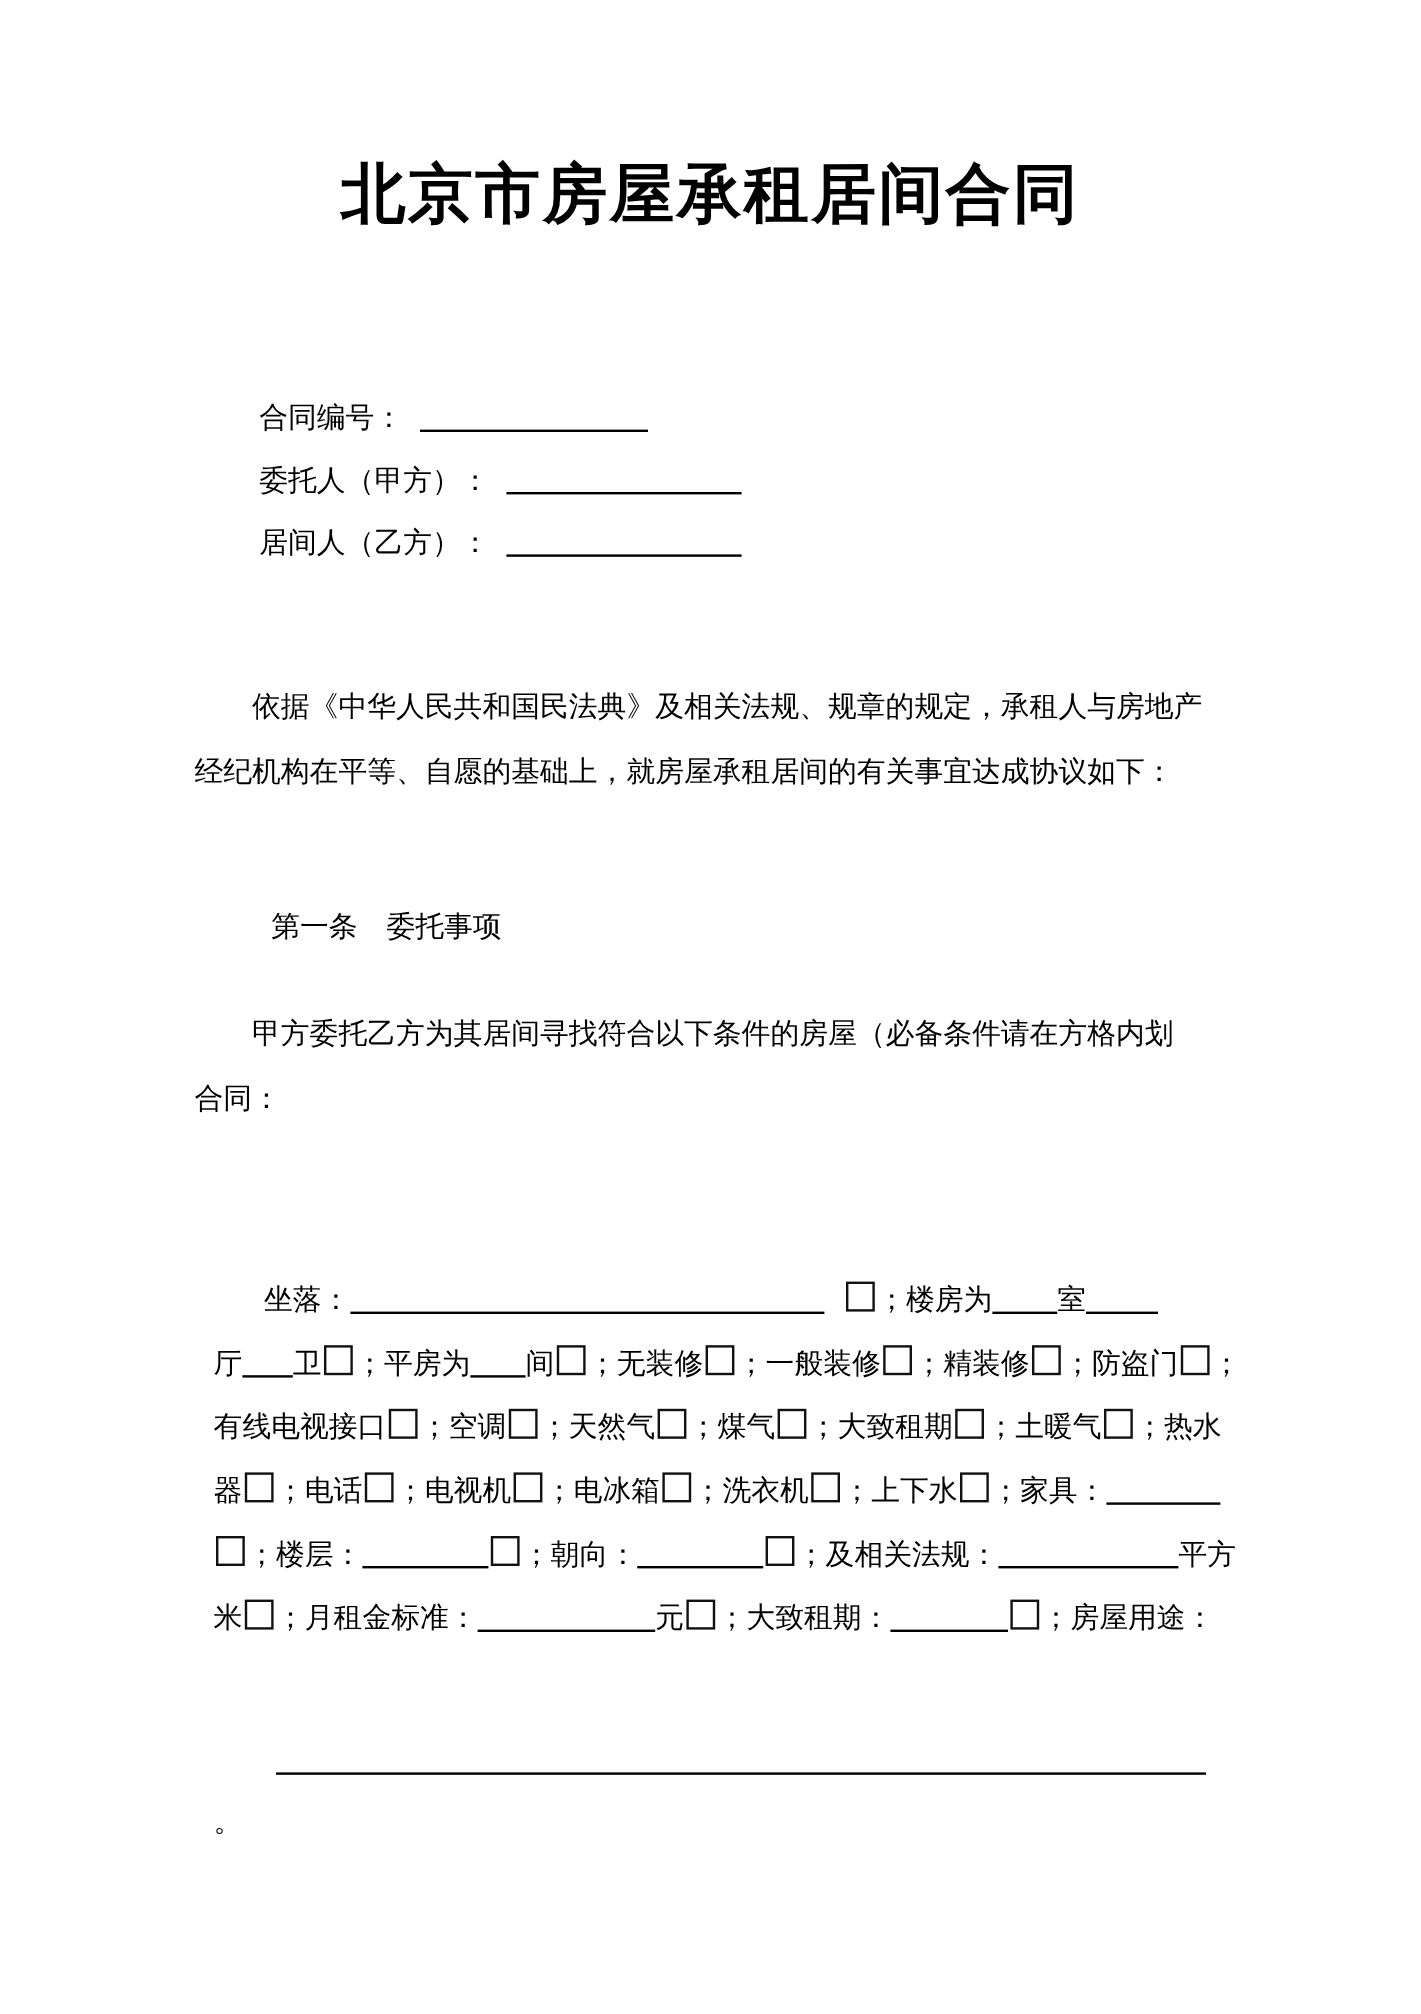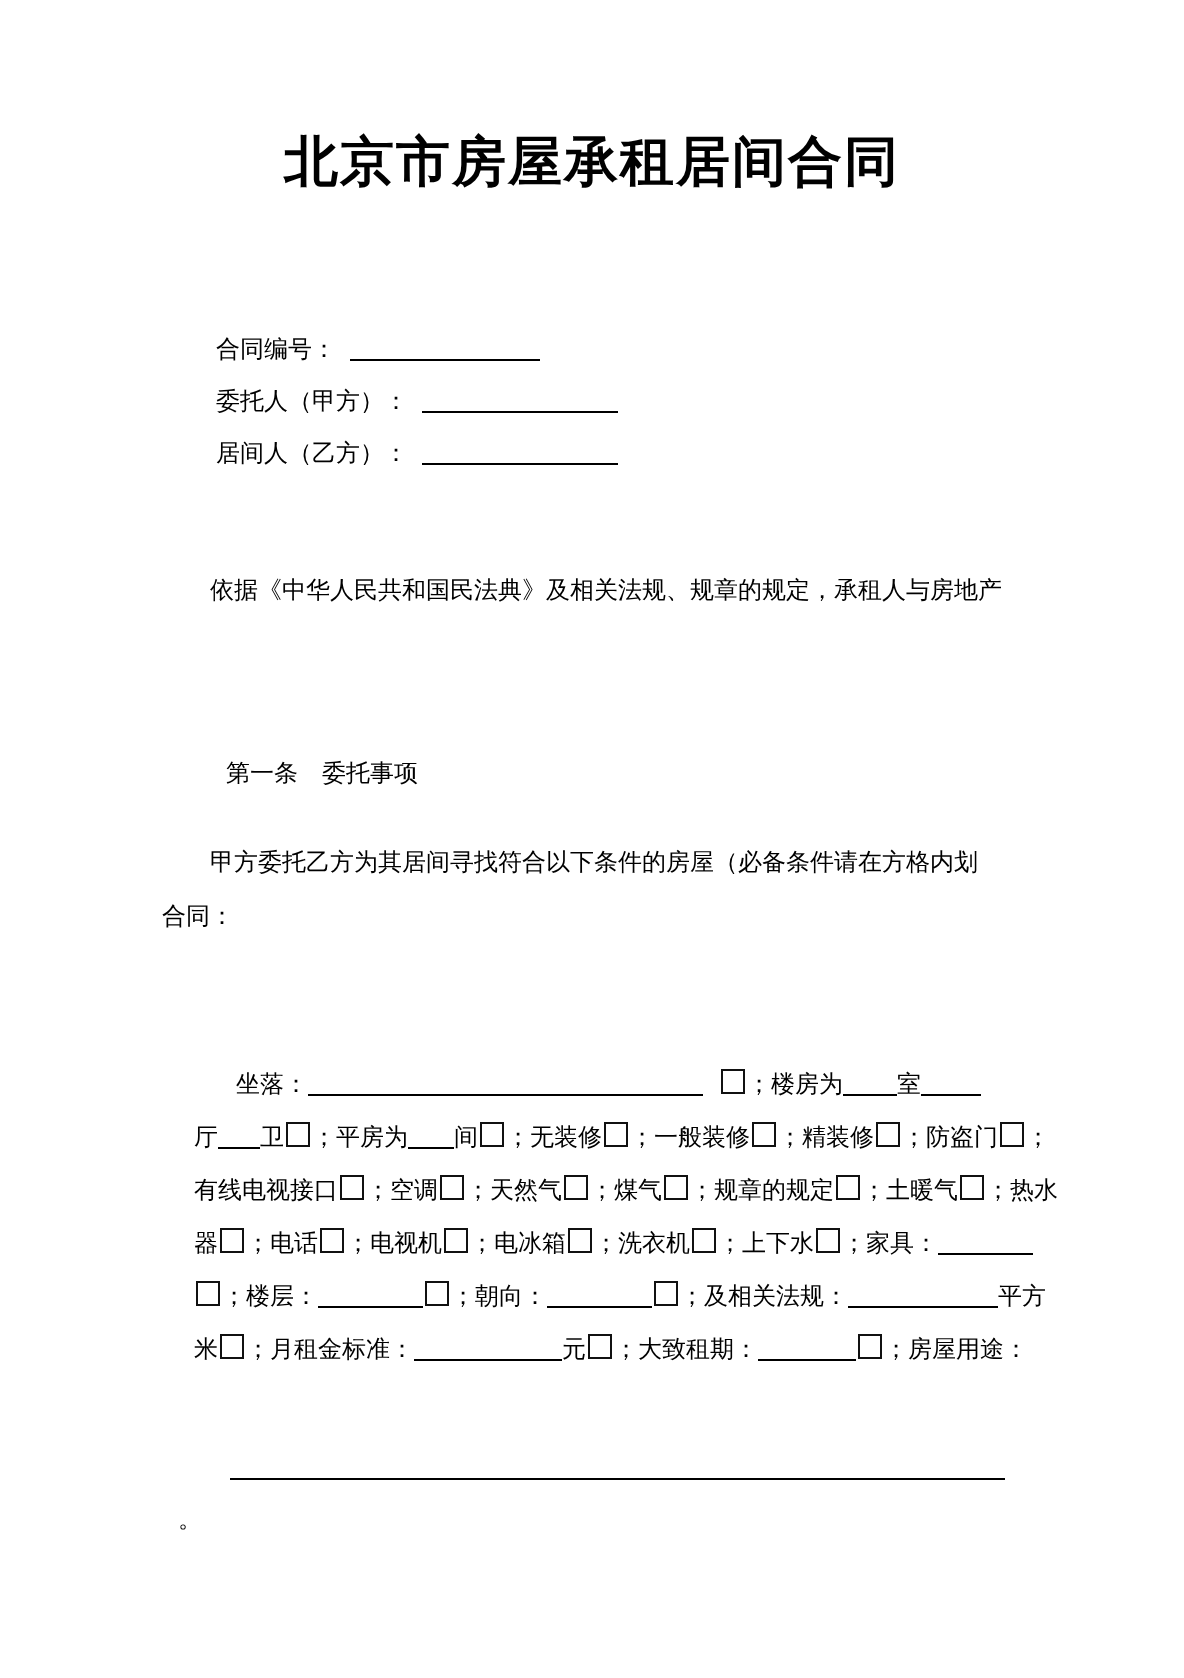--- a/index.html
+++ b/index.html
@@ -12,46 +12,47 @@
   .field-row .blank{margin-left:14px;}
   .blank{display:inline-block;height:0;border-bottom:2px solid #000;vertical-align:-4px;}
   .sp{display:inline-block;}
   .box{display:inline-block;width:20px;height:21px;border:2px solid #111;vertical-align:-2px;margin:0 2px;background:#fff;}
   .para{position:absolute;left:162px;width:860px;}
   .intro{top:563px;}
   .entrust{top:835px;}
   .para-line{height:54px;line-height:54px;white-space:nowrap;}
   .intro .para-line:first-child,.entrust .para-line:first-child{text-indent:48px;}
   .heading{position:absolute;top:746px;left:226px;height:54px;line-height:54px;white-space:nowrap;}
-  .conditions{position:absolute;top:1058px;left:194px;width:860px;}
+  .conditions{position:absolute;top:1058px;left:178px;width:860px;}
   .cond-line{height:53px;line-height:53px;white-space:nowrap;}
   .tail{position:absolute;top:1442px;left:230px;height:53px;line-height:53px;}
   .closing{position:absolute;top:1492px;left:178px;height:54px;line-height:54px;}
 </style>
 </head>
 <body>
 
 <div class="sheet">
   <h1 class="title">北京市房屋承租居间合同</h1>
   <div class="fields">
       <div class="field-row"><span>合同编号：</span><span class="blank" style="width: 190px;"></span></div>
       <div class="field-row"><span>委托人（甲方）：</span><span class="blank" style="width: 196px;"></span></div>
       <div class="field-row"><span>居间人（乙方）：</span><span class="blank" style="width: 196px;"></span></div>
     </div>
   <div class="para intro">
       <div class="para-line">依据《中华人民共和国民法典》及相关法规、规章的规定，承租人与房地产</div>
+      <div class="para-line">经纪机构在平等、自愿的基础上，就房屋承租居间的有关事宜达成协议如下：</div>
     </div>
   <div class="heading">第一条　委托事项</div>
   <div class="para entrust">
       <div class="para-line">甲方委托乙方为其居间寻找符合以下条件的房屋（必备条件请在方格内划</div>
       <div class="para-line">合同：</div>
     </div>
   <div class="conditions">
       <div class="cond-line" style="padding-left: 42px;"><span>坐落：</span><span class="blank" style="width: 395px;"></span><span class="sp" style="width: 16px;"></span><span class="box"></span><span>；楼房为</span><span class="blank" style="width: 54px;"></span><span>室</span><span class="blank" style="width: 60px;"></span></div>
       <div class="cond-line"><span>厅</span><span class="blank" style="width: 42px;"></span><span>卫</span><span class="box"></span><span>；平房为</span><span class="blank" style="width: 46px;"></span><span>间</span><span class="box"></span><span>；无装修</span><span class="box"></span><span>；一般装修</span><span class="box"></span><span>；精装修</span><span class="box"></span><span>；防盗门</span><span class="box"></span><span>；</span></div>
-      <div class="cond-line"><span>有线电视接口</span><span class="box"></span><span>；空调</span><span class="box"></span><span>；天然气</span><span class="box"></span><span>；煤气</span><span class="box"></span><span>；规章的规定</span><span class="box"></span><span>；土暖气</span><span class="box"></span><span>；热水</span></div>
+      <div class="cond-line"><span>有线电视接口</span><span class="box"></span><span>；空调</span><span class="box"></span><span>；天然气</span><span class="box"></span><span>；煤气</span><span class="box"></span><span>；大致租期</span><span class="box"></span><span>；土暖气</span><span class="box"></span><span>；热水</span></div>
       <div class="cond-line"><span>器</span><span class="box"></span><span>；电话</span><span class="box"></span><span>；电视机</span><span class="box"></span><span>；电冰箱</span><span class="box"></span><span>；洗衣机</span><span class="box"></span><span>；上下水</span><span class="box"></span><span>；家具：</span><span class="blank" style="width: 95px;"></span></div>
       <div class="cond-line"><span class="box"></span><span>；楼层：</span><span class="blank" style="width: 105px;"></span><span class="box"></span><span>；朝向：</span><span class="blank" style="width: 105px;"></span><span class="box"></span><span>；及相关法规：</span><span class="blank" style="width: 150px;"></span><span>平方</span></div>
       <div class="cond-line"><span>米</span><span class="box"></span><span>；月租金标准：</span><span class="blank" style="width: 148px;"></span><span>元</span><span class="box"></span><span>；大致租期：</span><span class="blank" style="width: 98px;"></span><span class="box"></span><span>；房屋用途：</span></div>
     </div>
   <div class="tail"><span class="blank" style="width: 775px;"></span></div>
   <div class="closing">。</div>
 </div>
 
 </body></html>

